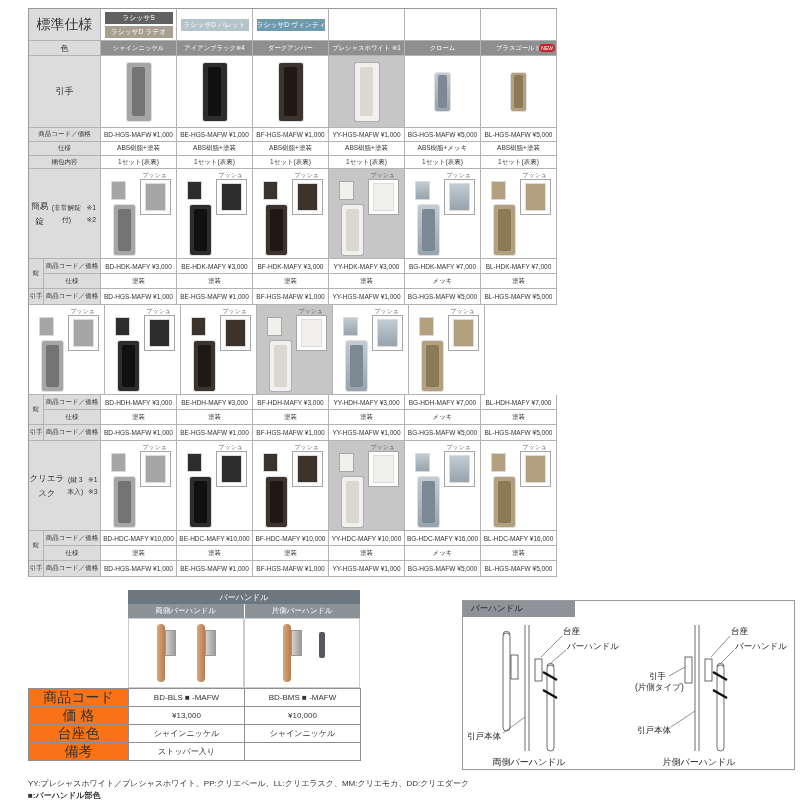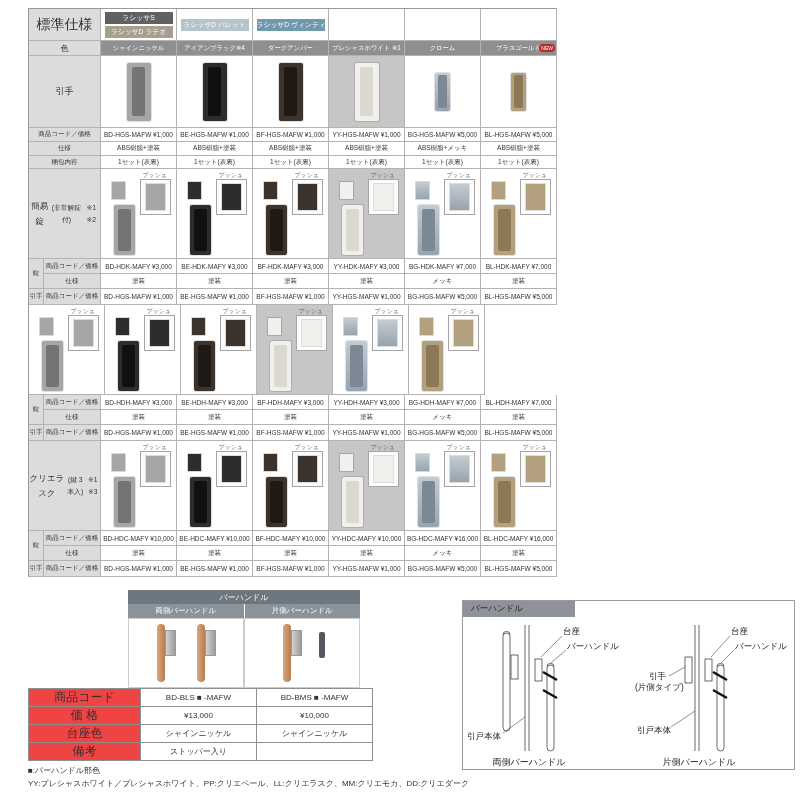--- a/index.html
+++ b/index.html
@@ -45,23 +45,23 @@
 .bhs{position:absolute;left:128px;top:604px;width:232px;height:14px;display:flex;gap:1px;background:#fff}
 .bhs>div{width:116px;background:#8b9399;color:#fff;font-size:7.5px;display:flex;align-items:center;justify-content:center}
 .bhi{position:absolute;left:128px;top:618px;width:232px;height:70px;display:flex}
 .bhic{width:116px;border:1px solid #ccc;display:flex;align-items:center;justify-content:center;gap:14px;background:#fff}
 .asm{position:relative;width:26px;height:62px}
 .bbar{position:absolute;left:4px;top:2px;width:8px;height:58px;border-radius:4px;background:linear-gradient(90deg,#d9a87c,#b67c4e)}
 .bplate{position:absolute;left:13px;top:9px;width:9px;height:24px;background:linear-gradient(90deg,#d2d2d2,#9c9c9c);box-shadow:0 0 0 1px #999}
 .dplate{width:6px;height:26px;border-radius:2px;background:#54585d;margin-top:-16px}
 .bht{position:absolute;left:28px;top:688px;border-top:1px solid #8f8f8f;border-left:1px solid #8f8f8f;background:#fff}
 .bhr{display:flex;height:18px}
-.bhl{width:112px;background:#ef4444;font-size:12px;display:flex;align-items:center;justify-content:center;border-right:1px solid #8f8f8f;border-bottom:1px solid #8f8f8f}
+.bhl{width:100px;background:#f97316;font-size:14px;display:flex;align-items:center;justify-content:center;border-right:1px solid #8f8f8f;border-bottom:1px solid #8f8f8f}
 .bhv{width:116px;font-size:8px;display:flex;align-items:center;justify-content:center;border-right:1px solid #8f8f8f;border-bottom:1px solid #8f8f8f;white-space:nowrap}
-.n1{position:absolute;left:28px;top:765px;font-size:8px;font-weight:normal}
+.n1{position:absolute;left:28px;top:790px;font-size:8px;font-weight:bold}
 .n2{position:absolute;left:28px;top:778px;font-size:8px;white-space:nowrap}
 
 .dg{position:absolute;left:462px;top:600px;width:333px;height:170px;border:1px solid #9a9a9a;background:#fff}
 .dgt{position:absolute;left:0;top:0;width:112px;height:16px;background:#8f9398;color:#222;font-size:8.5px;display:flex;align-items:center;padding-left:8px}
 .dg svg{position:absolute;left:0;top:18px}
 .dg text{font-size:8.5px;fill:#222}
 .dg .cap{font-size:9px}
 </style>
 </head>
 <body>

